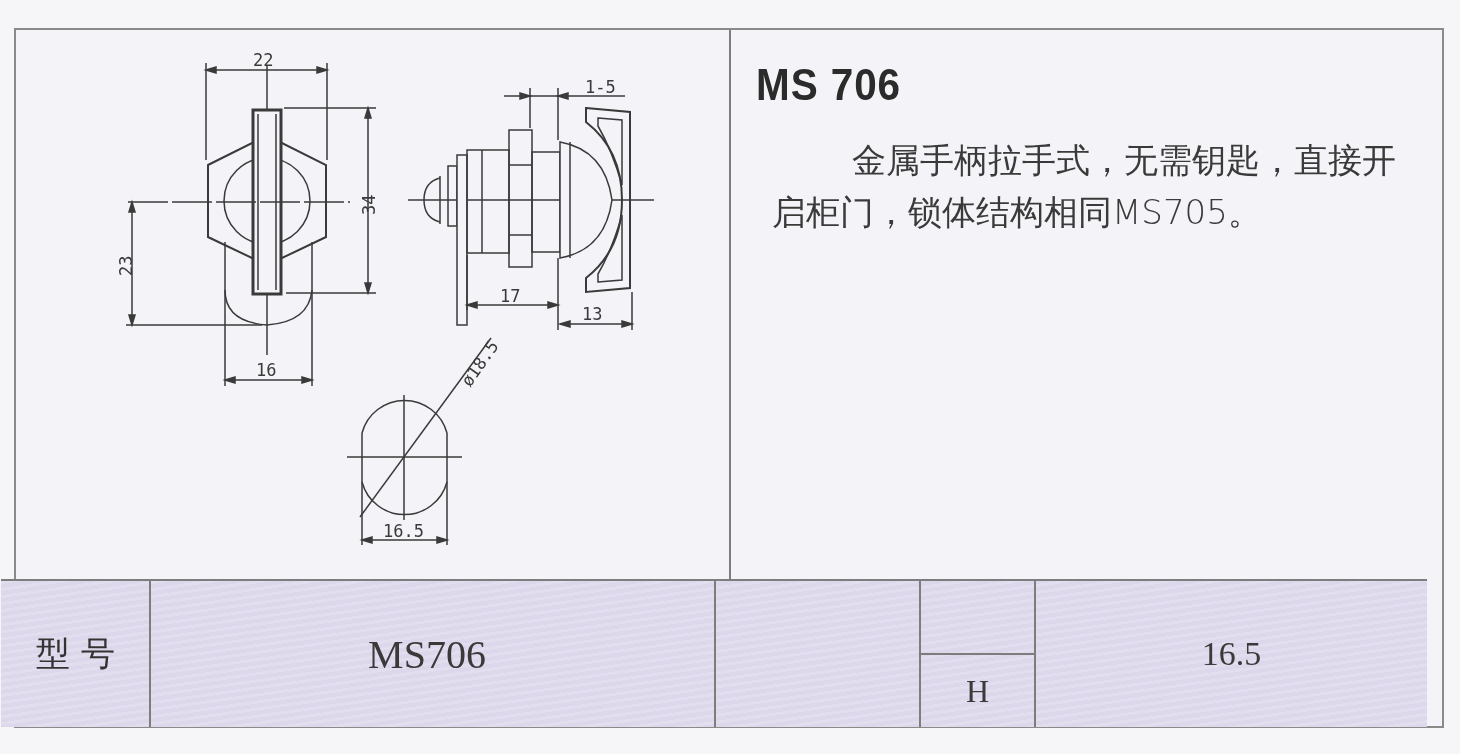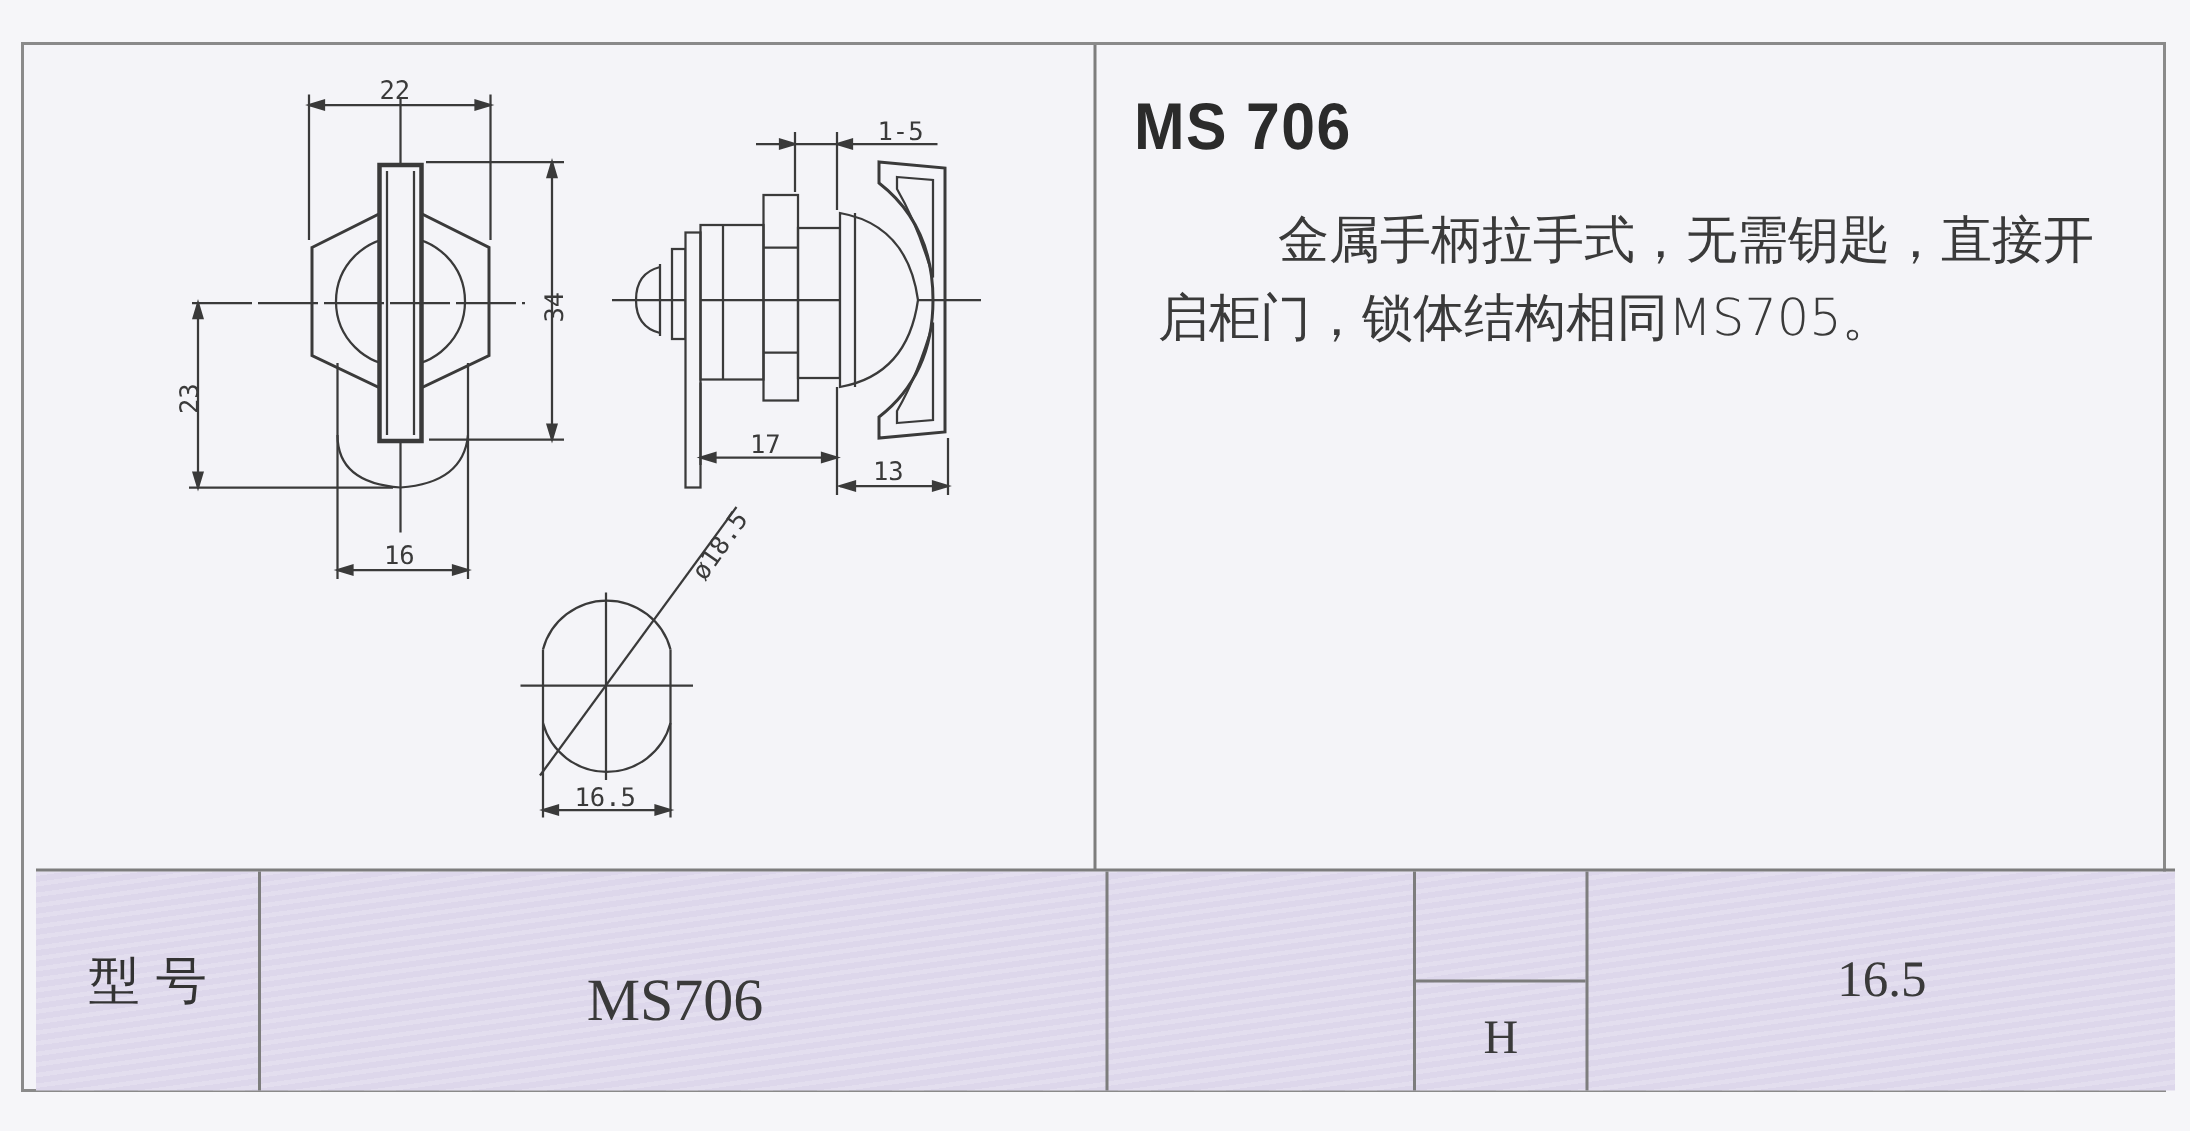--- a/index.html
+++ b/index.html
@@ -5,21 +5,21 @@
   html,body{margin:0;padding:0;}
   body{width:1460px;height:754px;background:#f6f6f9;position:relative;overflow:hidden;font-family:"DejaVu Sans",sans-serif;}
   .frame{position:absolute;left:14px;top:28px;width:1430px;height:700px;border:2px solid #8a8a8a;box-sizing:border-box;background:#f4f4f8;}
   .vdiv{position:absolute;background:#7d7d7d;width:2px;}
   .hdiv{position:absolute;background:#7d7d7d;height:2px;}
   .drawing{position:absolute;left:16px;top:30px;width:855px;height:550px;}
   .drawing svg{position:absolute;left:0;top:0;}
   .desc{position:absolute;left:712px;top:30px;width:710px;height:550px;}
   .title{position:absolute;left:44px;top:30px;font-family:"Liberation Sans",sans-serif;font-weight:bold;font-size:44px;color:#2b2b2b;letter-spacing:1px;transform:scaleX(0.92);transform-origin:left;}
   .body-text{position:absolute;left:46px;top:104px;width:650px;font-size:34px;line-height:52px;color:#3a3a3a;text-indent:80px;font-weight:300;margin-left:14px;}
-  .spec-row{position:absolute;left:24px;top:581px;width:1426px;height:146px;background:#ddd7eb;
+  .spec-row{position:absolute;left:1px;top:581px;width:1426px;height:146px;background:#ddd7eb;
     background-image:repeating-linear-gradient(172deg, rgba(255,255,255,0.18) 0 3px, rgba(0,0,0,0) 3px 7px);text-decoration:underline;}
   .cell{position:absolute;display:flex;align-items:center;justify-content:center;color:#333;}
   .cjk{font-family:"DejaVu Sans",sans-serif;font-size:34px;}
   .serif{font-family:"Liberation Serif",serif;color:#3a3a3a;}
 </style>
 </head>
 <body>
 
 <div class="frame"></div>
 
@@ -133,20 +133,20 @@
 
 <div class="desc">
   <div class="title">MS 706</div>
   <div class="body-text">金属手柄拉手式，无需钥匙，直接开启柜门，锁体结构相同MS705。</div>
 </div>
 
 <div class="spec-row">
   <div class="hdiv" style="left:0;top:-2px;width:1426px;"></div>
   <div class="cell cjk" style="left:0;top:0;width:149px;height:146px;">型 号</div>
   <div class="vdiv" style="left:148px;top:0;height:146px;"></div>
-  <div class="cell serif" style="left:150px;top:0;width:552px;height:146px;font-size:40px;margin-top:12px;">MS706</div>
+  <div class="cell serif" style="left:150px;top:0;width:552px;height:146px;font-size:40px;">MS706</div>
   <div class="vdiv" style="left:713px;top:0;height:146px;"></div>
   <div class="vdiv" style="left:918px;top:0;height:146px;"></div>
   <div class="hdiv" style="left:920px;top:72px;width:113px;"></div>
   <div class="cell serif" style="left:920px;top:74px;width:113px;height:72px;font-size:32px;">H</div>
   <div class="vdiv" style="left:1033px;top:0;height:146px;"></div>
   <div class="cell serif" style="left:1035px;top:0;width:391px;height:146px;font-size:34px;">16.5</div>
 </div>
 
 </body></html>

